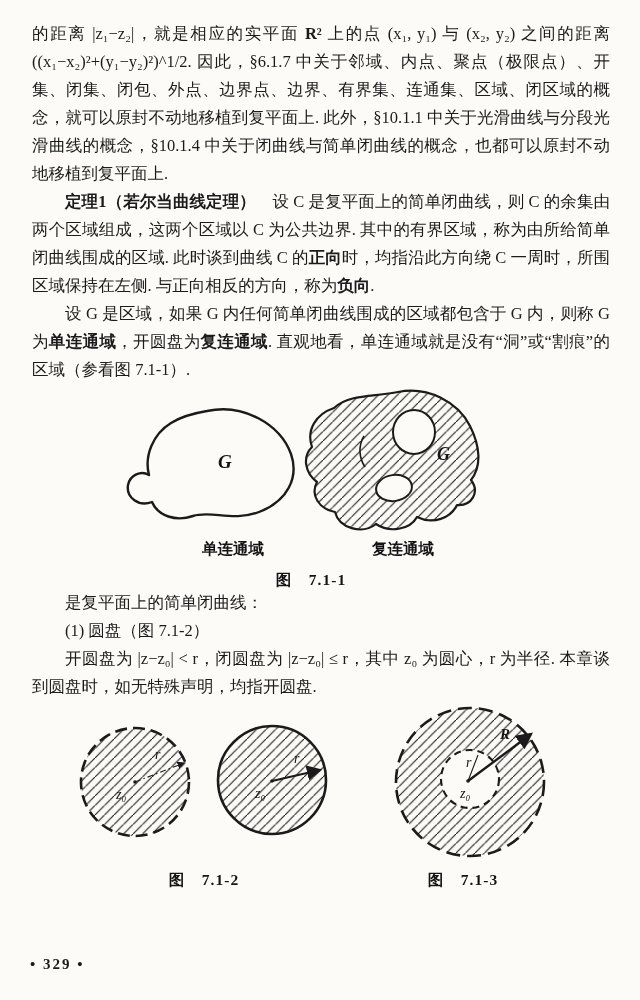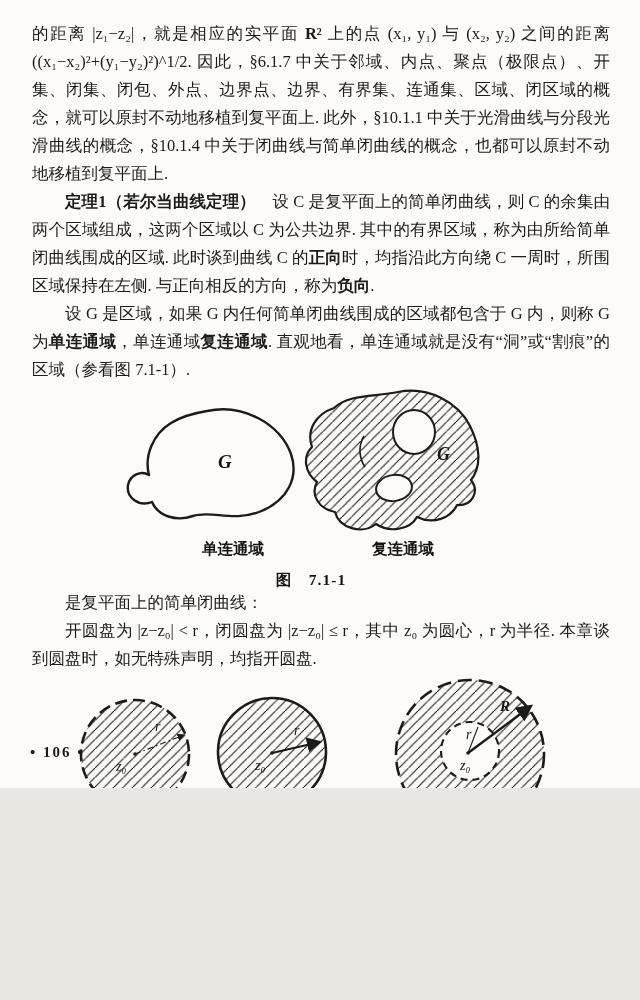--- a/index.html
+++ b/index.html
@@ -1,18 +1,18 @@
 <!DOCTYPE html>
 <html><head>
 <meta charset="utf-8">
 <style>
   * { margin:0; padding:0; box-sizing:border-box; }
   html,body { width:640px; background:#e9e7e1; }
   .page {
-    position:relative; width:640px; height:788px; overflow:hidden;
+    position:relative; width:640px; height:1000px; overflow:hidden;
     background:#fcfbf7; color:#1b1b1b;
     font-family:"Liberation Serif","DejaVu Serif",serif;
     font-size:16.5px; line-height:28px;
     padding:20px 30px 0 32px;
     text-align:justify;
   }
   p { text-align:justify; }
   p.indent { text-indent:2em;font-family:Liberation Serif, serif; }
   b { font-weight:bold; }
   .figwrap { margin-left:-32px; width:640px; }
@@ -27,21 +27,21 @@
 </style>
 </head>
 <body>
 
 <div class="page">
 
   <p><span>的距离 |z₁−z₂|，就是相应的实平面 </span><b>R²</b><span> 上的点 (x₁, y₁) 与 (x₂, y₂) 之间的距离 ((x₁−x₂)²+(y₁−y₂)²)^1/2. 因此，§6.1.7 中关于邻域、内点、聚点（极限点）、开集、闭集、闭包、外点、边界点、边界、有界集、连通集、区域、闭区域的概念，就可以原封不动地移植到复平面上. 此外，§10.1.1 中关于光滑曲线与分段光滑曲线的概念，§10.1.4 中关于闭曲线与简单闭曲线的概念，也都可以原封不动地移植到复平面上.</span></p>
 
   <p class="indent"><b>定理1（若尔当曲线定理）</b><span>　设 C 是复平面上的简单闭曲线，则 C 的余集由两个区域组成，这两个区域以 C 为公共边界. 其中的有界区域，称为由所给简单闭曲线围成的区域. 此时谈到曲线 C 的</span><b>正向</b><span>时，均指沿此方向绕 C 一周时，所围区域保持在左侧. 与正向相反的方向，称为</span><b>负向</b><span>.</span></p>
 
-  <p class="indent"><span>设 G 是区域，如果 G 内任何简单闭曲线围成的区域都包含于 G 内，则称 G 为</span><b>单连通域</b><span>，单连通域</span><b>复连通域</b><span>. 直观地看，单连通域就是没有“洞”或“割痕”的区域（参看图 7.1-1）.</span></p>
+  <p class="indent"><span>设 G 是区域，如果 G 内任何简单闭曲线围成的区域都包含于 G 内，则称 G 为</span><b>单连通域</b><span>，开圆盘为</span><b>复连通域</b><span>. 直观地看，单连通域就是没有“洞”或“割痕”的区域（参看图 7.1-1）.</span></p>
 
   <div class="figwrap">
     <svg width="640" height="205" viewBox="0 0 640 205">
       <defs>
         <pattern id="hatch" patternUnits="userSpaceOnUse" width="9.5" height="9.5">
           <path d="M0,9.5 L9.5,0" stroke="#1b1b1b" stroke-width="1.1"></path>
         </pattern>
         <marker id="arr" viewBox="0 0 10 10" refX="8.5" refY="5" markerWidth="7" markerHeight="7" orient="auto">
           <path d="M0,0 L10,5 L0,10 Z" fill="#1b1b1b"></path>
         </marker>
@@ -56,20 +56,21 @@
       <path d="M 364,52 c -6,10 -5,22 1,31" fill="none" stroke="#1b1b1b" stroke-width="1.6"></path>
       <text class="svg-math" x="437" y="76" font-size="18" font-weight="bold">G</text>
 
       <text class="svg-cn" x="233" y="170" text-anchor="middle">单连通域</text>
       <text class="svg-cn" x="403" y="170" text-anchor="middle">复连通域</text>
       <text class="svg-figtitle" x="311" y="201" text-anchor="middle">图　7.1-1</text>
     </svg>
   </div>
 
   <p class="indent">是复平面上的简单闭曲线：</p>
+  <p class="indent">(1) 圆盘（图 7.1-2）</p>
   <p class="indent">开圆盘为 |z−z₀| &lt; r，闭圆盘为 |z−z₀| ≤ r，其中 z₀ 为圆心，r 为半径. 本章谈到圆盘时，如无特殊声明，均指开圆盘.</p>
 
   <div class="figwrap">
     <svg width="640" height="192" viewBox="0 0 640 192">
 
       <circle cx="135" cy="81" r="54" fill="url(#hatch)" stroke="#1b1b1b" stroke-width="2.6" stroke-dasharray="12 6"></circle>
       <line x1="135" y1="81" x2="184" y2="62" stroke="#1b1b1b" stroke-width="1.1" stroke-dasharray="6 3 1.5 3" marker-end="url(#arr)"></line>
       <circle cx="135" cy="81" r="1.8" fill="#1b1b1b"></circle>
       <text class="svg-math" x="155" y="58" font-size="14">r</text>
       <text class="svg-math" x="116" y="98" font-size="14">z₀</text>
@@ -88,14 +89,14 @@
       <text class="svg-math" x="466" y="66" font-size="14">r</text>
       <text class="svg-math" x="500" y="38" font-size="15" font-weight="bold">R</text>
       <text class="svg-math" x="460" y="97" font-size="14">z₀</text>
 
       <text class="svg-figtitle" x="204" y="184" text-anchor="middle">图　7.1-2</text>
       <text class="svg-figtitle" x="463" y="184" text-anchor="middle">图　7.1-3</text>
     </svg>
   </div>
 
 
-  <div class="pagenum">• 106 •</div>
+  <div class="pagenum">• 329 •</div>
 </div>
 
 </body></html>

